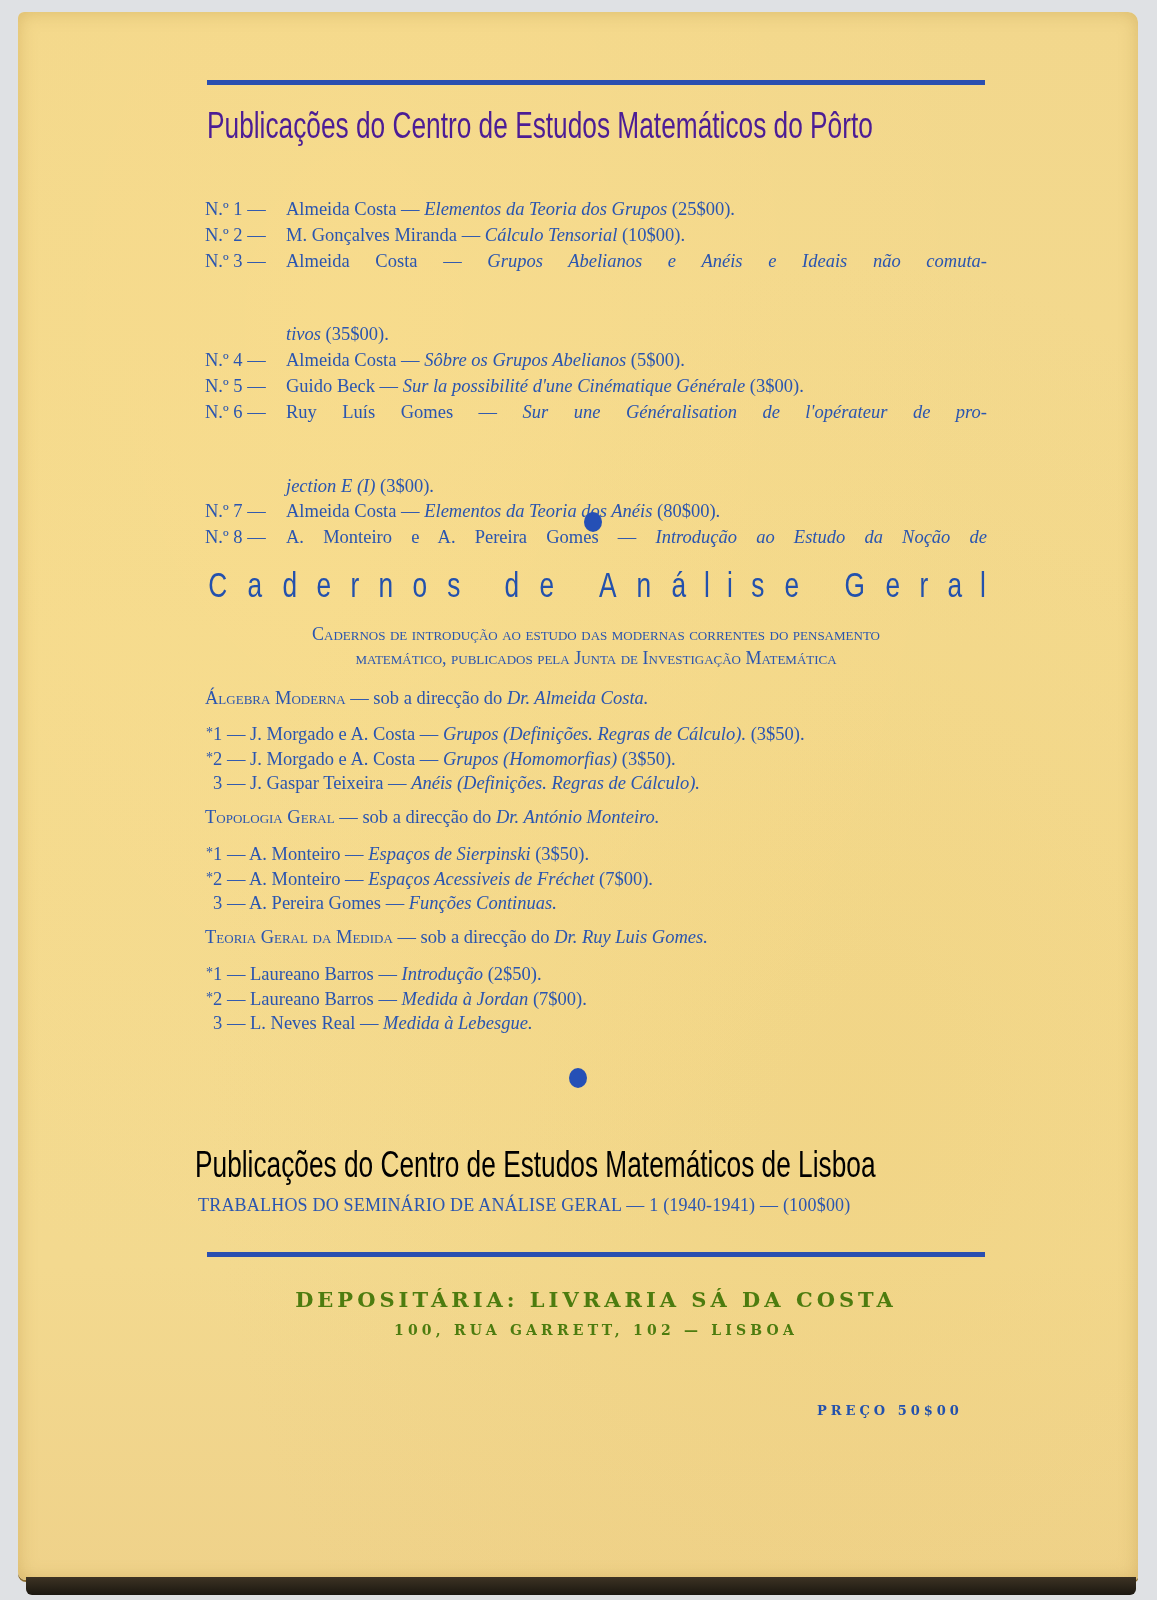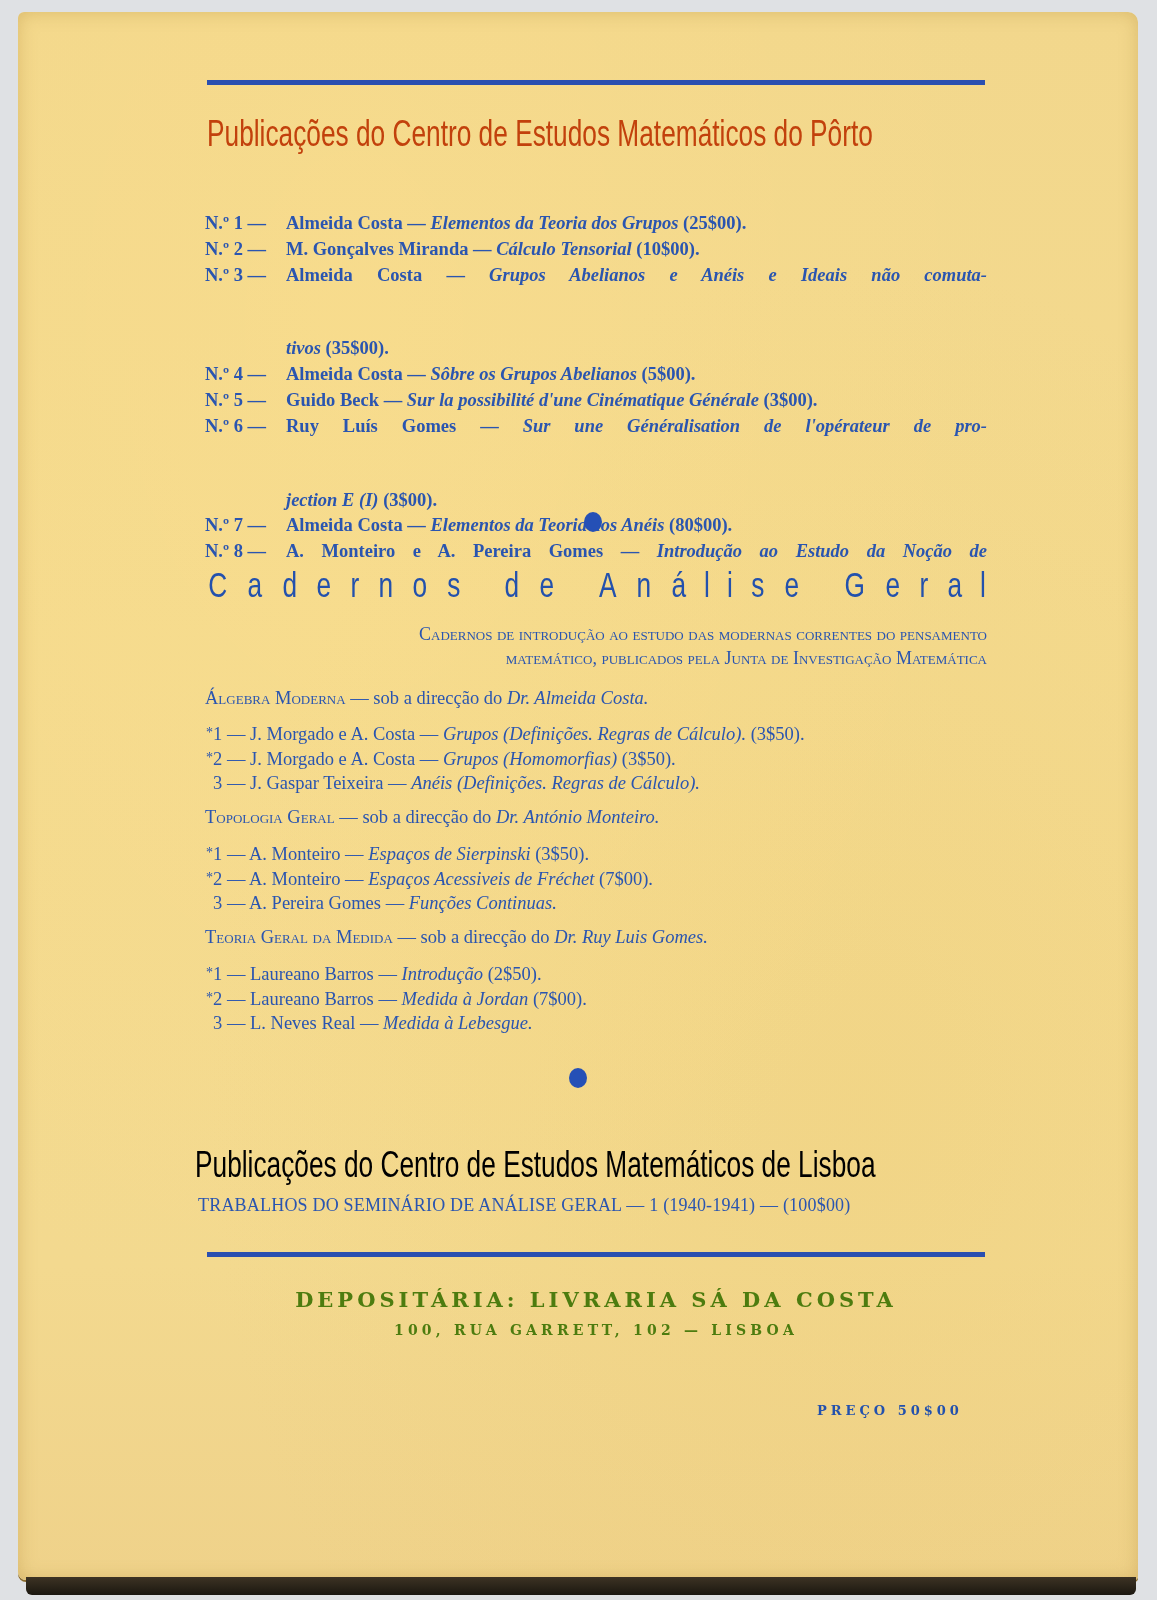--- a/index.html
+++ b/index.html
@@ -26,22 +26,22 @@
     .rule {
       position: absolute; left: 207px; width: 778px; height: 5px; background: #2a4fb0;
     }
     .rule.top { top: 80px; }
     .rule.mid { top: 1252px; }
     .cond {
       font-family: "Liberation Sans Narrow", "Liberation Sans", sans-serif;
       display: inline-block; transform-origin: left center;
     }
     .h-porto {
-      position: absolute; left: 207px; top: 112px; width: 780px;
-      font-size: 37px; white-space: nowrap; color: #c2410c;
+      position: absolute; left: 207px; top: 104px; width: 780px;
+      font-size: 37px; white-space: nowrap; color: #4c1d95;
     }
     .h-porto span { transform: scaleX(0.71); }
     .list {
       position: absolute; left: 205px; width: 782px; font-size: 18.5px;
       line-height: 25.8px; color: #2a55b0;
     }
     .list .row { display: flex; white-space: nowrap; }
     .list .num { width: 81px; flex: none; }
     .list .txt { flex: 1; text-align: justify; text-align-last: left; white-space: normal; }
     .list .cont { padding-left: 81px; margin-top: 48px; }
@@ -91,21 +91,21 @@
 
 <div class="cover"></div>
 <div class="bottom-edge"></div>
 
 <div class="rule top"></div>
 
 <div class="h-porto">
   <span class="cond">Publicações do Centro de Estudos Matemáticos do Pôrto</span>
 </div>
 
-<div class="list" style="top:211px;font-weight:bold;">
+<div class="list" style="top:197px;">
   <div class="row">
     <span class="num">N.º 1 —</span>
     <span class="txt"><span>Almeida Costa —</span> <i>Elementos da Teoria dos Grupos</i> <span>(25$00).</span></span>
   </div>
   <div class="row">
     <span class="num">N.º 2 —</span>
     <span class="txt"><span>M. Gonçalves Miranda —</span> <i>Cálculo Tensorial</i> <span>(10$00).</span></span>
   </div>
   <div class="row">
     <span class="num">N.º 3 —</span>
@@ -158,21 +158,21 @@
     <span>s</span>
     <span>e</span>
     <span>&nbsp;</span>
     <span>G</span>
     <span>e</span>
     <span>r</span>
     <span>a</span>
     <span>l</span>
 </div>
 
-<div class="subtitle" style="top:622px;text-align:right;">
+<div class="subtitle" style="top:622px;">
   <div>Cadernos de introdução ao estudo das modernas correntes do pensamento</div>
   <div>matemático, publicados pela Junta de Investigação Matemática</div>
 </div>
 
 <div class="series-head" style="top:688px;">
   <span class="sc">Álgebra Moderna</span> <span>— sob a direcção do</span> <i>Dr. Almeida Costa.</i>
 </div>
 <div class="s-list" style="top:721px;">
   <div><span class="star">*</span><span>1 —</span> <span>J. Morgado e A. Costa —</span> <i>Grupos (Definições. Regras de Cálculo).</i> <span>(3$50).</span></div>
   <div><span class="star">*</span><span>2 —</span> <span>J. Morgado e A. Costa —</span> <i>Grupos (Homomorfias)</i> <span>(3$50).</span></div>

